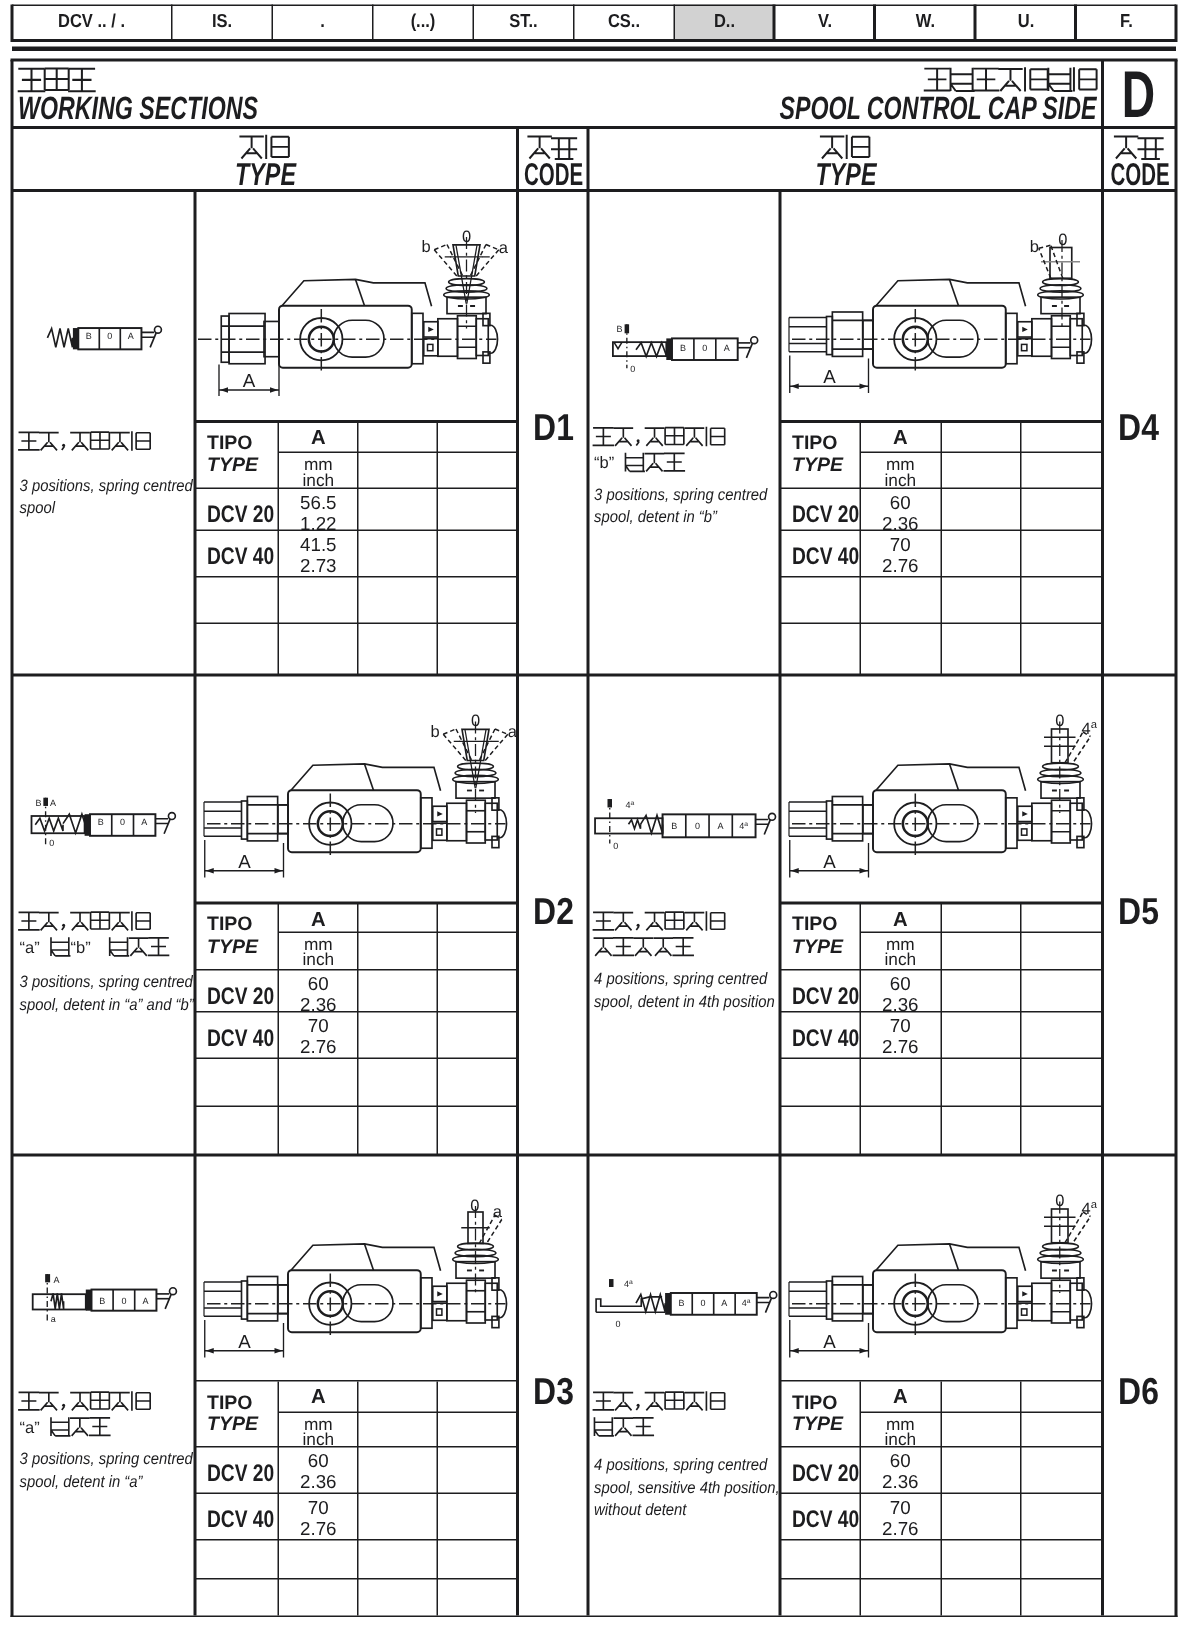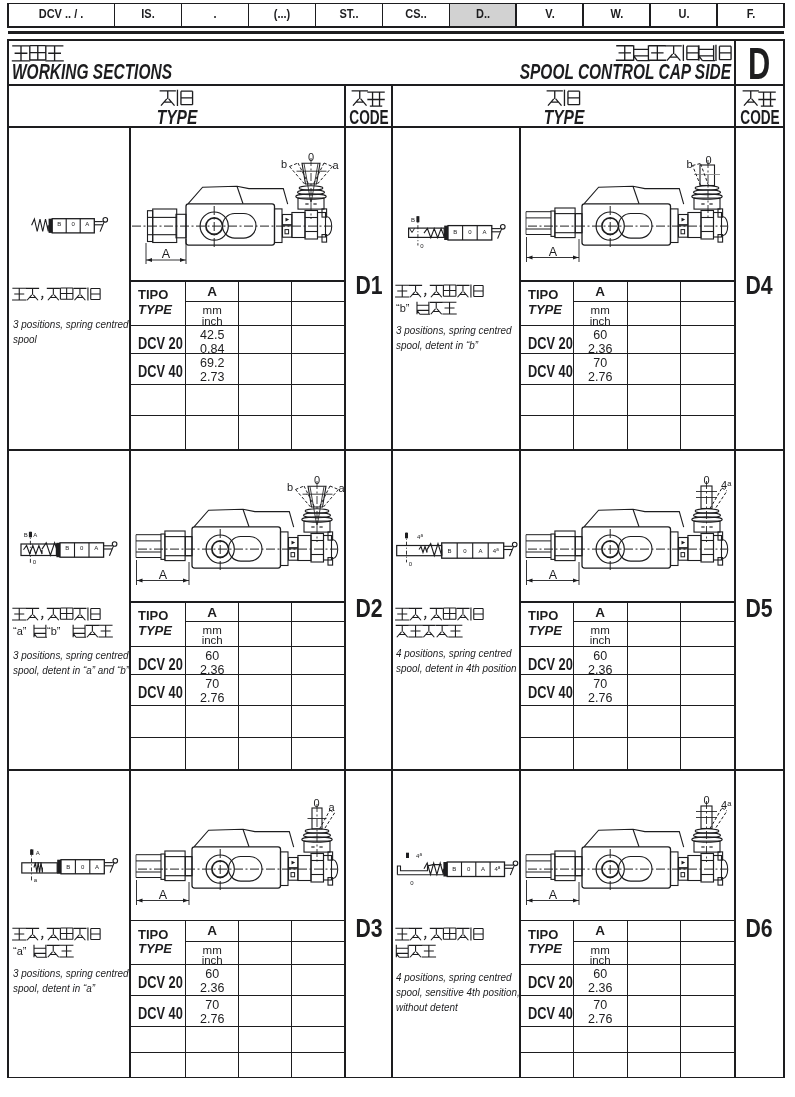--- a/index.html
+++ b/index.html
@@ -102,24 +102,24 @@
 <div class="ab" style="left:130.0px;top:324.9px;width:215.0px;height:1.1px;background:#1d1d1f"></div>
 <div class="ab" style="left:130.0px;top:352.9px;width:215.0px;height:1.1px;background:#1d1d1f"></div>
 <div class="ab" style="left:130.0px;top:383.9px;width:215.0px;height:1.1px;background:#1d1d1f"></div>
 <div class="ab" style="left:130.0px;top:415.4px;width:215.0px;height:1.1px;background:#1d1d1f"></div>
 <div class="ab" style="left:138.0px;top:288.0px;font-size:13.0px;font-weight:700;color:#1d1d1f;line-height:14.0px;">TIPO</div>
 <div class="ab" style="left:138.0px;top:302.5px;font-size:13.0px;font-weight:700;color:#1d1d1f;line-height:14.0px;font-style:italic;">TYPE</div>
 <div class="ab" style="left:212.2px;top:284.5px;font-size:13.5px;font-weight:700;color:#1d1d1f;line-height:14.6px;transform:translateX(-50%);transform-origin:50% 0;">A</div>
 <div class="ab" style="left:212.2px;top:304.0px;font-size:11.5px;font-weight:400;color:#1d1d1f;line-height:12.4px;transform:translateX(-50%);transform-origin:50% 0;">mm</div>
 <div class="ab" style="left:212.2px;top:314.5px;font-size:11.5px;font-weight:400;color:#1d1d1f;line-height:12.4px;transform:translateX(-50%);transform-origin:50% 0;">inch</div>
 <div class="ab" style="left:138.0px;top:335.0px;font-size:16.0px;font-weight:700;color:#1d1d1f;line-height:17.3px;transform: scaleX(0.8);transform-origin:0 0;">DCV 20</div>
-<div class="ab" style="left:212.2px;top:329.0px;font-size:12.5px;font-weight:400;color:#1d1d1f;line-height:13.5px;transform:translateX(-50%);transform-origin:50% 0;">42.5</div>
-<div class="ab" style="left:212.2px;top:343.0px;font-size:12.5px;font-weight:400;color:#1d1d1f;line-height:13.5px;transform:translateX(-50%);transform-origin:50% 0;">0.84</div>
+<div class="ab" style="left:212.2px;top:329.0px;font-size:12.5px;font-weight:400;color:#1d1d1f;line-height:13.5px;transform:translateX(-50%);transform-origin:50% 0;">56.5</div>
+<div class="ab" style="left:212.2px;top:343.0px;font-size:12.5px;font-weight:400;color:#1d1d1f;line-height:13.5px;transform:translateX(-50%);transform-origin:50% 0;">1.22</div>
 <div class="ab" style="left:138.0px;top:363.0px;font-size:16.0px;font-weight:700;color:#1d1d1f;line-height:17.3px;transform: scaleX(0.8);transform-origin:0 0;">DCV 40</div>
-<div class="ab" style="left:212.2px;top:357.0px;font-size:12.5px;font-weight:400;color:#1d1d1f;line-height:13.5px;transform:translateX(-50%);transform-origin:50% 0;">69.2</div>
+<div class="ab" style="left:212.2px;top:357.0px;font-size:12.5px;font-weight:400;color:#1d1d1f;line-height:13.5px;transform:translateX(-50%);transform-origin:50% 0;">41.5</div>
 <div class="ab" style="left:212.2px;top:371.0px;font-size:12.5px;font-weight:400;color:#1d1d1f;line-height:13.5px;transform:translateX(-50%);transform-origin:50% 0;">2.73</div>
 <div class="ab" style="left:368.5px;top:272.0px;font-size:25.0px;font-weight:700;color:#1d1d1f;line-height:27.0px;transform:translateX(-50%) scaleX(0.85);transform-origin:50% 0;">D1</div>
 <svg class="ab" style="left:11.0px;top:284.0px" width="92" height="21">
     <g transform="translate(2,2)">
       <path d="M-0.63,2.22 H13.12 M1.25,8.00 H11.25 M-0.94,13.94 H13.44 M6.25,2.22 V13.94" stroke="#1d1d1f" stroke-width="1.10" fill="none"></path>
       <path d="M12.99,2.38 H26.11 M19.55,2.38 V8.78 M18.77,8.78 L14.08,14.25 M20.33,8.78 L25.02,14.25 M16.43,11.44 H22.68" stroke="#1d1d1f" stroke-width="1.10" fill="none"></path>
       <circle cx="29.4" cy="10.8" r="1.0" fill="#1d1d1f"></circle>
       <path d="M30.0,11.5 L28.2,14.0" stroke="#1d1d1f" stroke-width="1.10" fill="none"></path>
       <path d="M33.79,2.38 H46.91 M40.35,2.38 V8.78 M39.57,8.78 L34.88,14.25 M41.13,8.78 L45.82,14.25 M37.23,11.44 H43.48" stroke="#1d1d1f" stroke-width="1.10" fill="none"></path>
       <path d="M47.40,2.06 H59.90 M47.40,7.53 H59.90 M47.40,13.31 H59.90 M47.40,2.06 V13.31 M59.90,2.06 V13.31 M53.65,2.06 V13.31" stroke="#1d1d1f" stroke-width="1.10" fill="none"></path>

